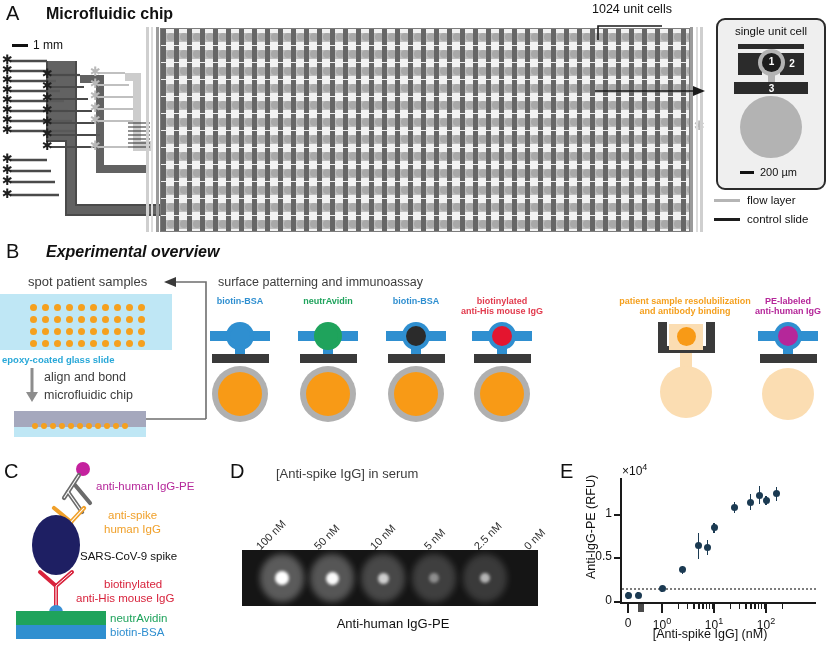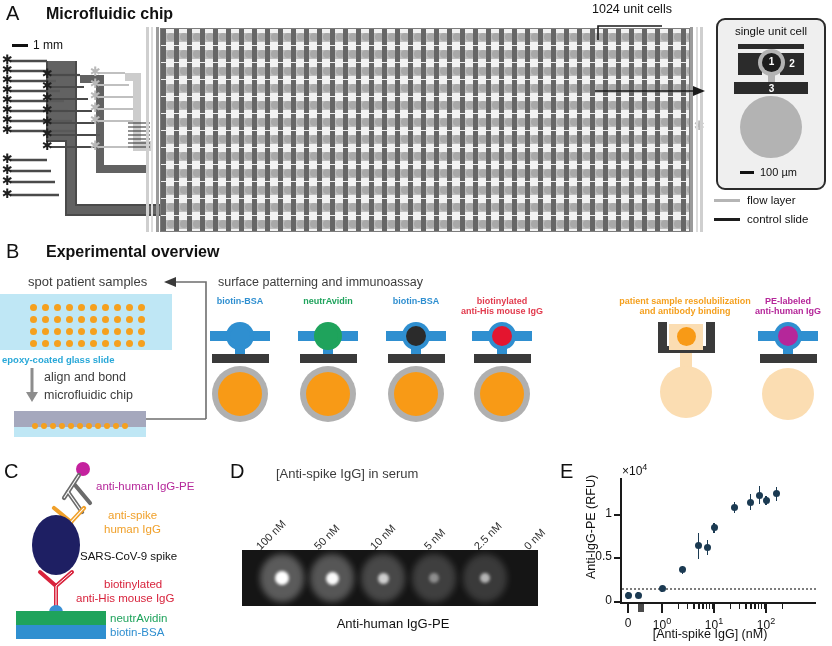--- a/index.html
+++ b/index.html
@@ -1251,37 +1251,37 @@
 
     <div class="abs" style="left:50px;top:55px;width:7px;height:8px;background:#b3b3b3;"></div>
 
     <div class="uc-bar" style="left:16px;top:62px;width:74px;height:12px;"></div>
     <div class="uc-num" style="left:47px;top:63px;width:13px;">3</div>
 
     <div class="uc-bigcircle" style="left:22px;top:76px;width:62px;height:62px;"></div>
 
     <div class="abs" style="left:22px;top:146px;display:flex;align-items:center;gap:6px;">
       <div style="width:14px;height:3px;background:#111;"></div>
-      <div style="font-size:11px;color:#111;">100 µm</div>
+      <div style="font-size:11px;color:#111;">200 µm</div>
     </div>
   </div>
 
   <div class="abs" style="left:714px;top:194px;display:flex;align-items:center;gap:7px;">
     <div class="legend-line-flow"></div>
     <div class="legend-txt">flow layer</div>
   </div>
   <div class="abs" style="left:714px;top:213px;display:flex;align-items:center;gap:7px;">
     <div class="legend-line-ctrl"></div>
     <div class="legend-txt">control slide</div>
   </div>
 </div>
 
 <div class="abs" id="panelB">
   <div class="abs panel-letter" style="left:6px;top:2px;">B</div>
-  <div class="abs panel-title" style="left:46px;top:5px;">Experimental overview</div>
+  <div class="abs panel-title" style="left:46px;top:5px;font-style:italic;">Experimental overview</div>
 
   <div class="abs btxt" style="left:28px;top:36px;font-size:13px;">spot patient samples</div>
   <div class="abs slide" id="glass-slide" style="left:0px;top:56px;width:172px;height:56px;">
       <div class="slide-dot" style="left: 30px; top: 10px;"></div>
       <div class="slide-dot" style="left: 42px; top: 10px;"></div>
       <div class="slide-dot" style="left: 54px; top: 10px;"></div>
       <div class="slide-dot" style="left: 66px; top: 10px;"></div>
       <div class="slide-dot" style="left: 78px; top: 10px;"></div>
       <div class="slide-dot" style="left: 90px; top: 10px;"></div>
       <div class="slide-dot" style="left: 102px; top: 10px;"></div>

